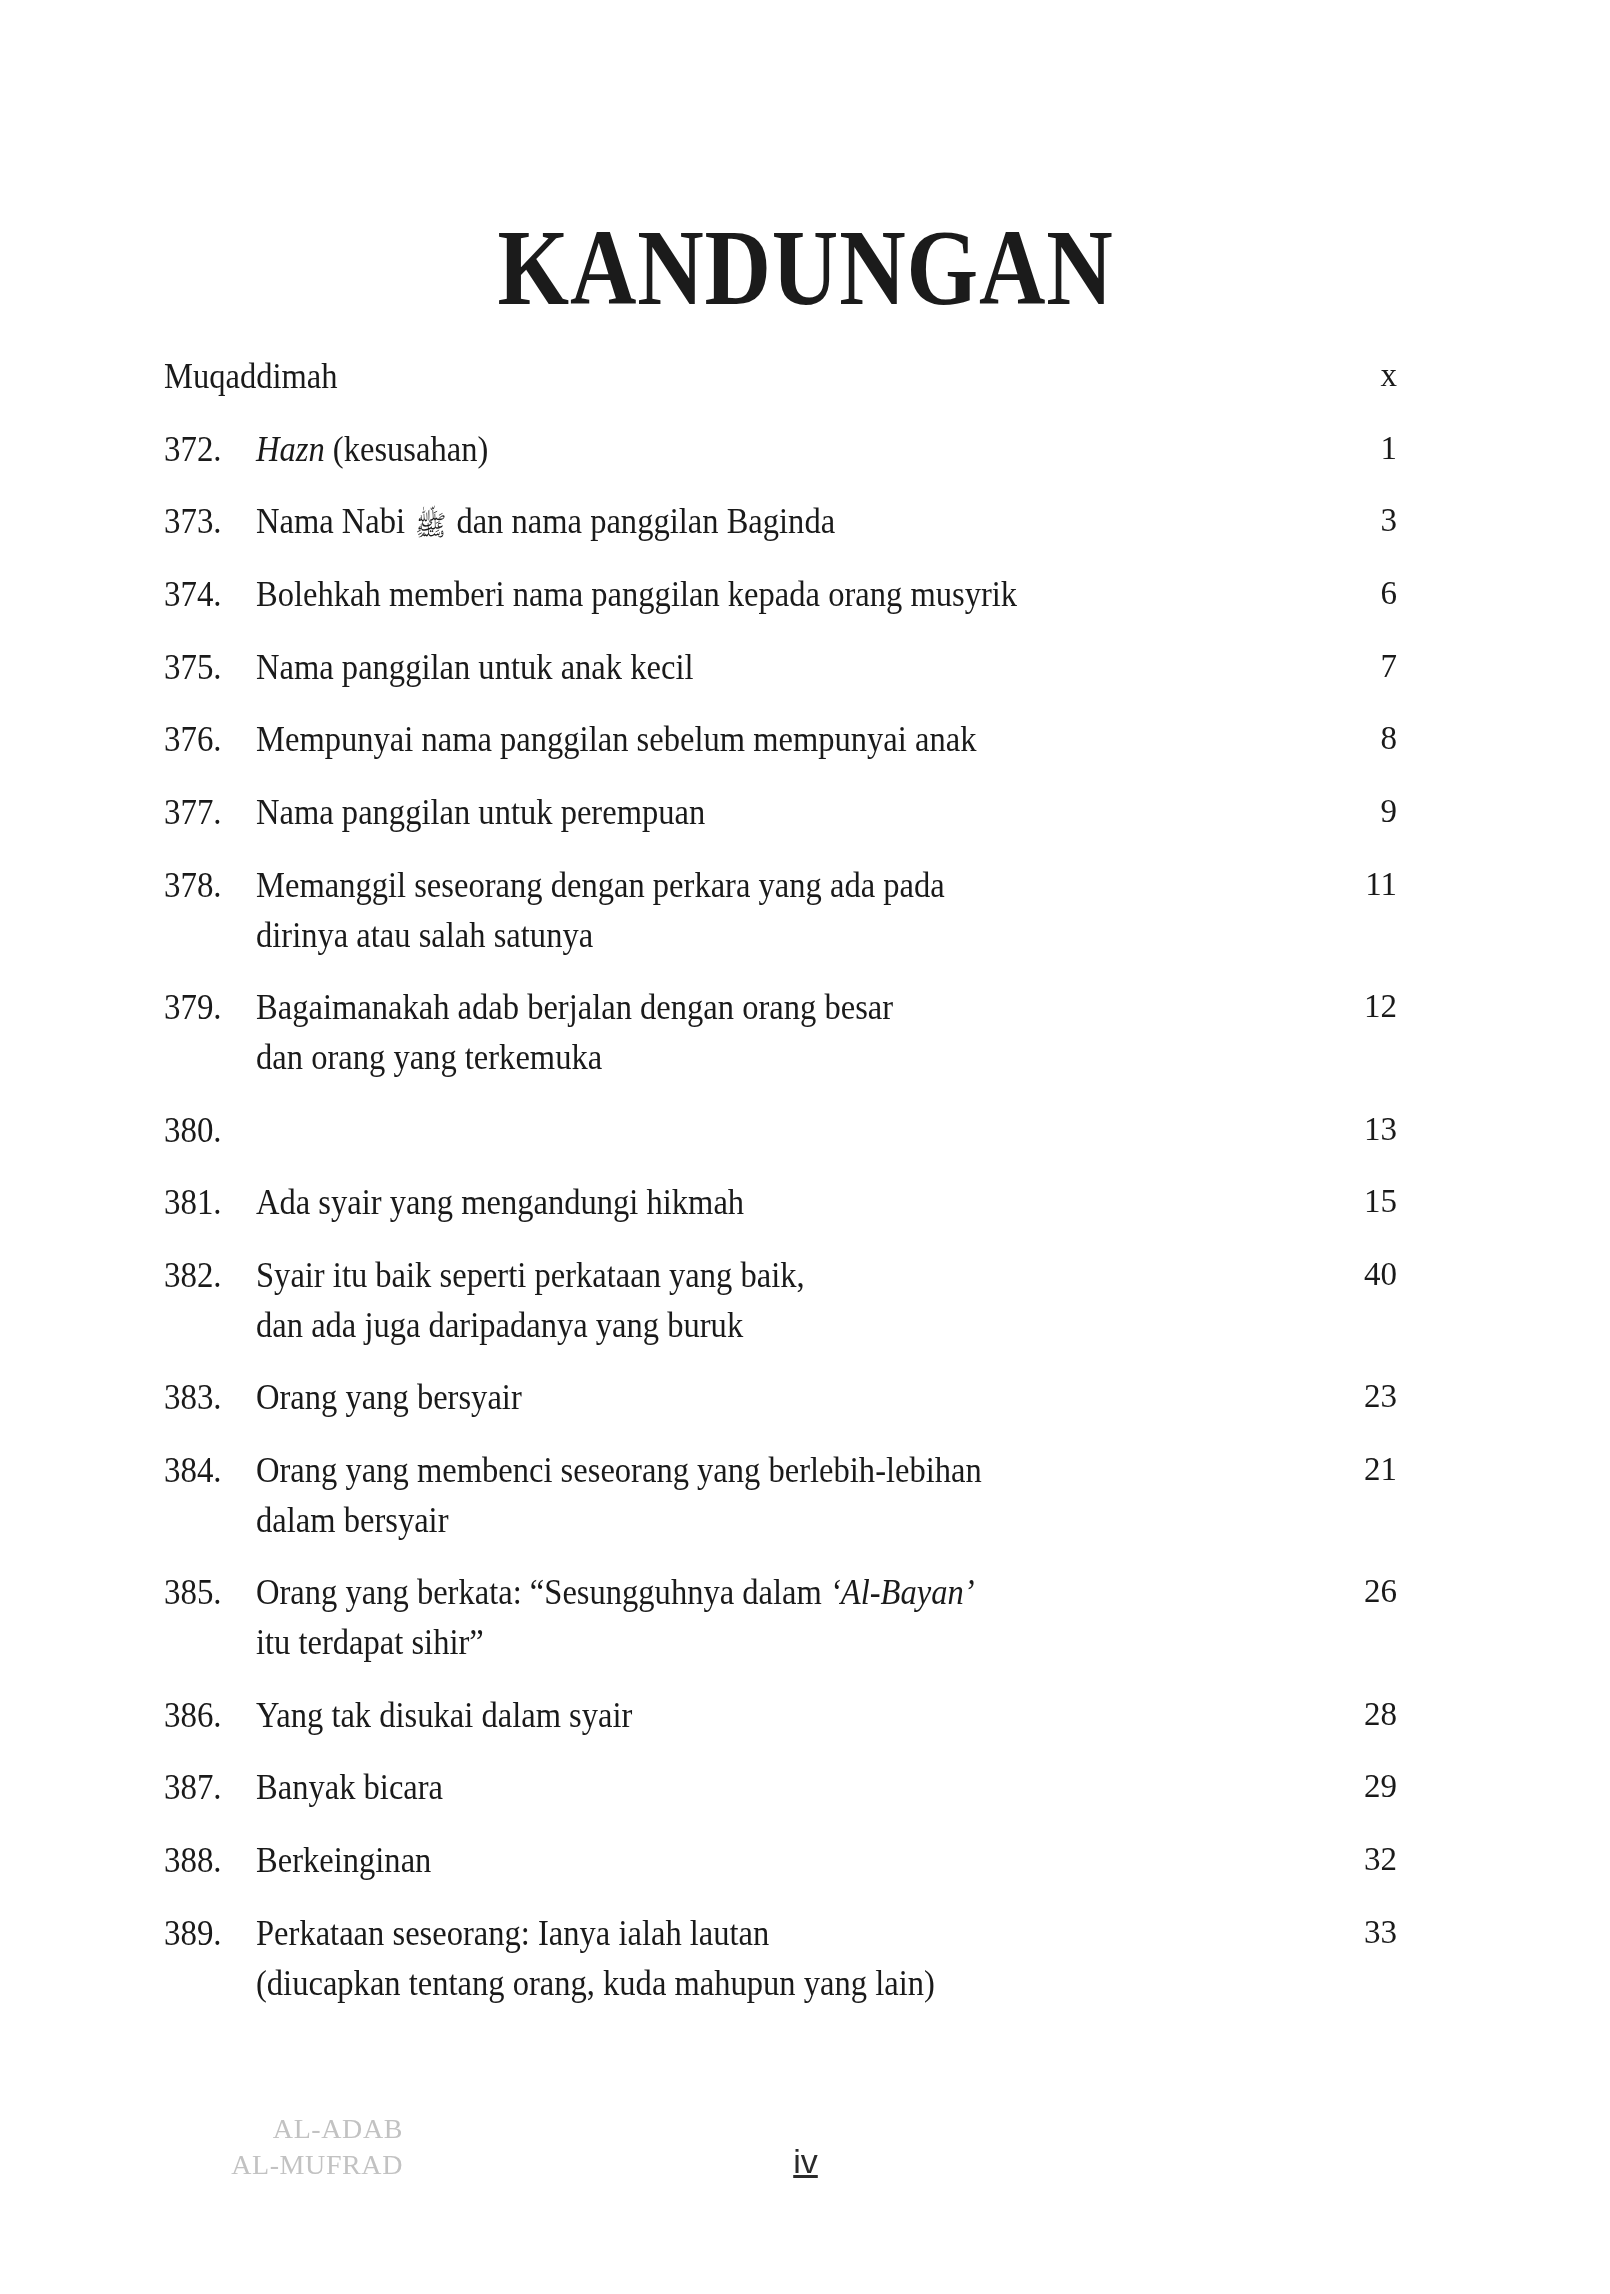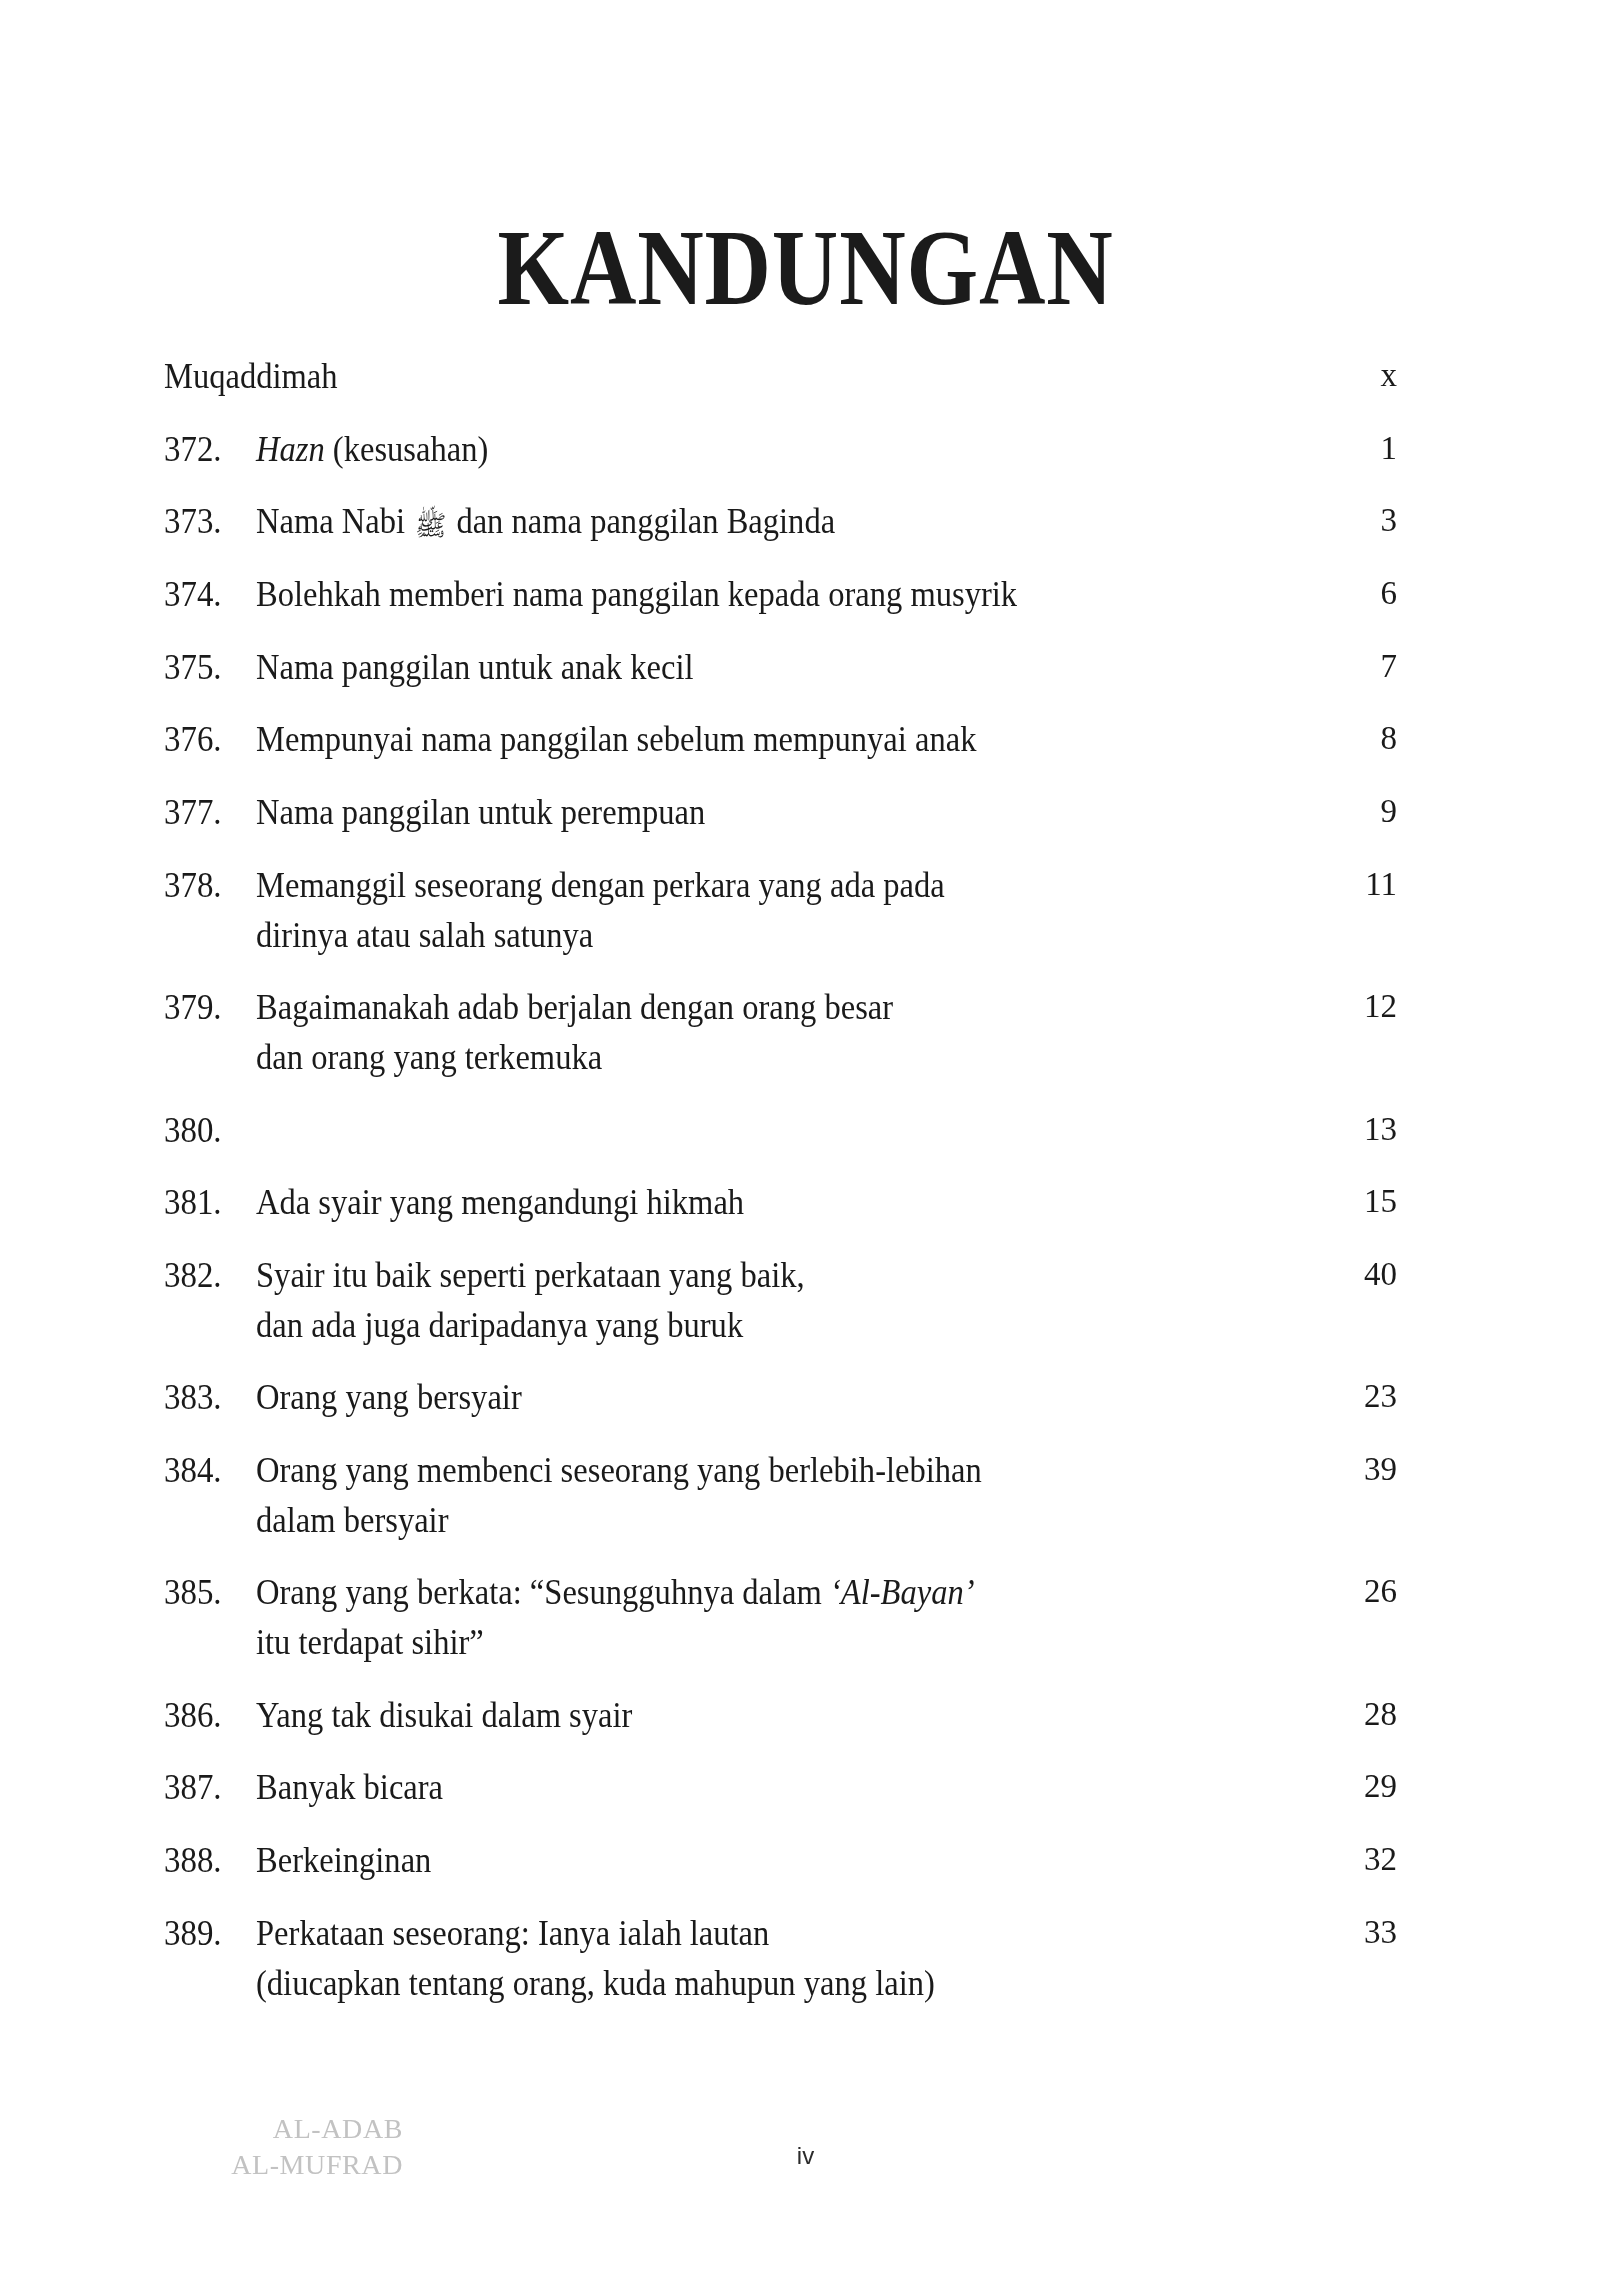--- a/index.html
+++ b/index.html
@@ -131,22 +131,23 @@
     font-family: "Liberation Serif", "DejaVu Serif", serif;
   }
 
   .folio {
     position: absolute;
     left: 0;
     right: 0;
     top: 36px;
     text-align: center;
     font-family: "Liberation Sans", "DejaVu Sans", sans-serif;
-    font-size: 24px;
+    font-size: 34px;
     color: #2b2b2b;
+    text-decoration: underline;
   }
 </style>
 </head>
 <body>
 
 <div class="page">
 
   <h1 class="toc-title">KANDUNGAN</h1>
 
   <div class="toc-body">
@@ -243,21 +244,21 @@
           <span class="entry-text">Orang yang bersyair</span>
         </div>
         <span class="entry-page">23</span>
       </div>
       <div class="toc-entry">
         <div class="entry-main">
           <span class="entry-num">384.</span>
           <span class="entry-text">Orang yang membenci seseorang yang berlebih-lebihan
 dalam bersyair</span>
         </div>
-        <span class="entry-page">39</span>
+        <span class="entry-page">21</span>
       </div>
       <div class="toc-entry">
         <div class="entry-main">
           <span class="entry-num">385.</span>
           <span class="entry-text">Orang yang berkata: “Sesungguhnya dalam <i>‘Al-Bayan’</i><br>itu terdapat sihir”</span>
         </div>
         <span class="entry-page">26</span>
       </div>
       <div class="toc-entry">
         <div class="entry-main">

